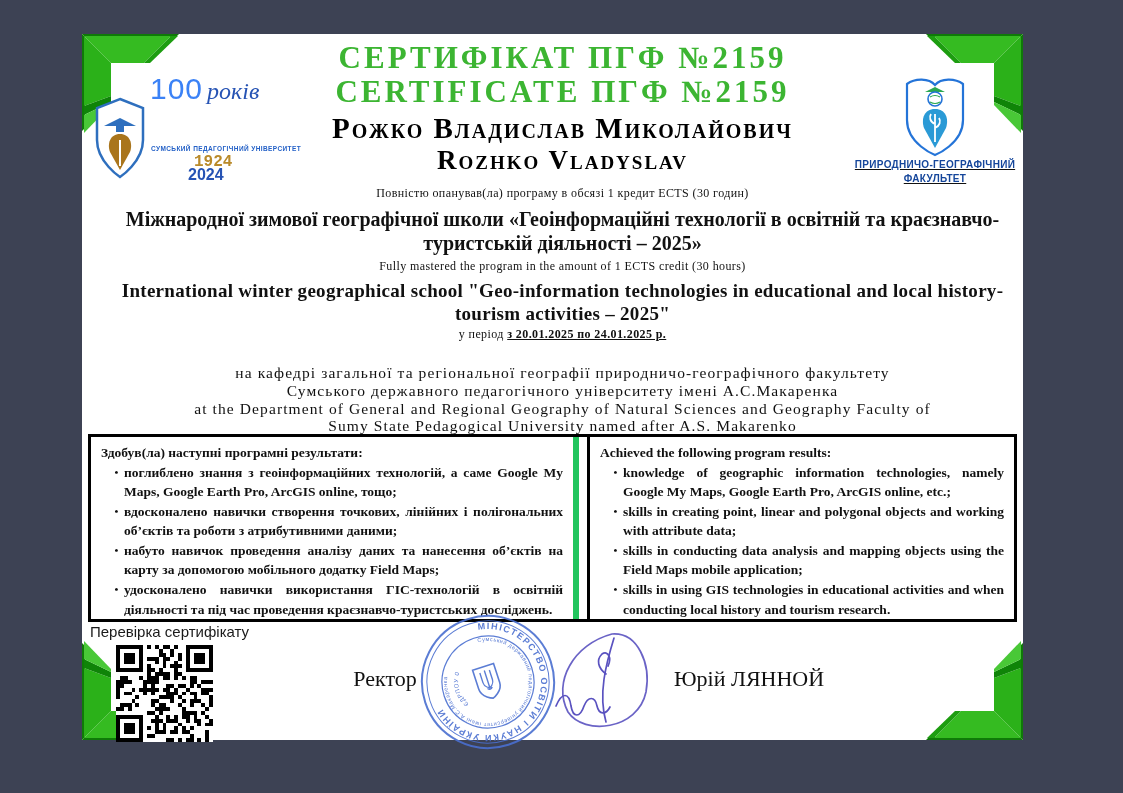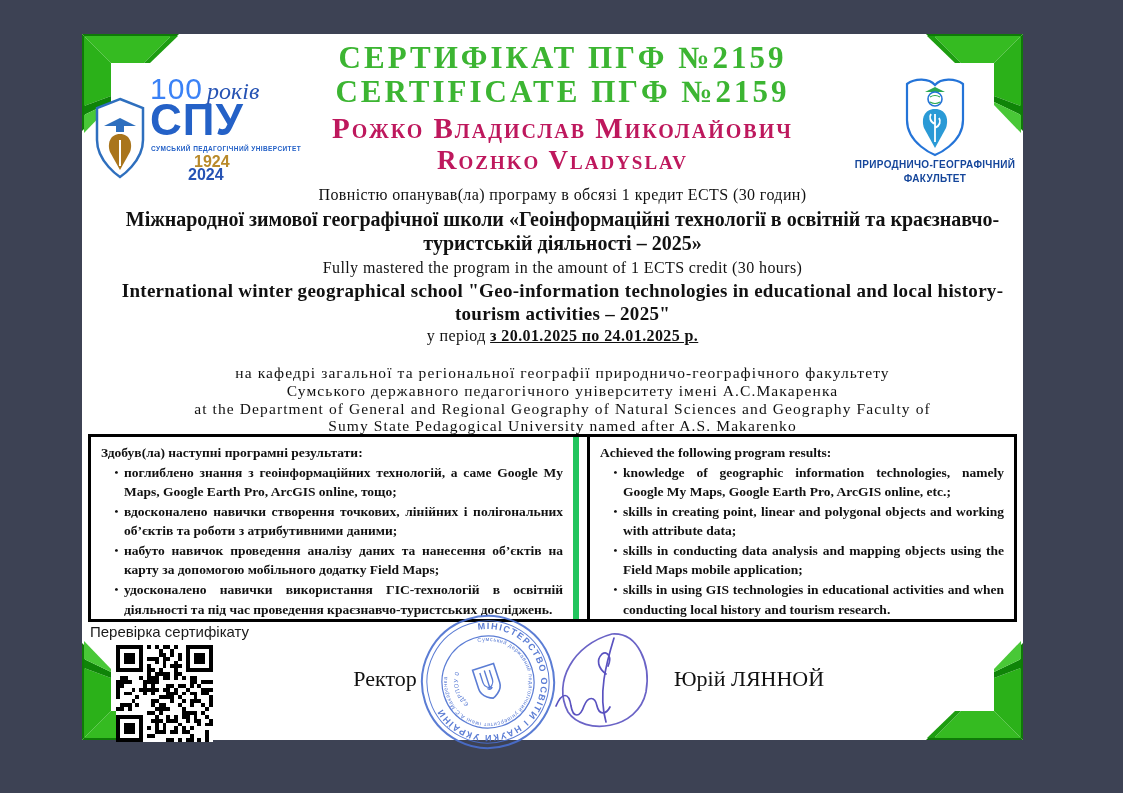--- a/index.html
+++ b/index.html
@@ -8,22 +8,22 @@
   .paper{position:absolute;left:82px;top:34px;width:941px;height:706px;background:#fff;}
   
   .corner{position:absolute;width:100px;height:100px;}
   .c-tl{left:0;top:0;}
   .c-tr{right:0;top:0;transform:scaleX(-1);}
   .c-bl{left:0;bottom:0;transform:scaleY(-1);}
   .c-br{right:0;bottom:0;transform:scale(-1,-1);}
   
   .line{position:absolute;left:0;right:0;text-align:center;white-space:nowrap;padding-left:20px;}
   .title{font-weight:bold;color:#3cb532;font-size:31px;letter-spacing:3px;line-height:1;}
-  .name{font-weight:bold;color:#be185d;font-variant:small-caps;letter-spacing:2px;line-height:1;}
-  .body-sm{font-size:16px;letter-spacing:.4px;}
+  .name{font-weight:bold;color:#000000;font-variant:small-caps;letter-spacing:2px;line-height:1;}
+  .body-sm{font-size:12px;letter-spacing:.4px;}
   .school{font-weight:bold;white-space:normal;line-height:1.22;}
   .dept{font-size:15.5px;letter-spacing:1.1px;}
   .bold{font-weight:bold;text-decoration:underline;}
   
   .results{position:absolute;left:6px;top:400px;width:929px;height:188px;border:3px solid #000;
            display:flex;background:#fff;box-sizing:border-box;overflow:hidden;}
   .col{box-sizing:border-box;font-size:13.5px;font-weight:bold;line-height:1.45;padding:6px 10px 4px 10px;}
   .col-uk{width:488px;border-right:6px solid #22c55e;}
   .col-en{flex:1;border-left:3px solid #000;margin-left:8px;}
   .b{display:flex;padding-left:8px;text-align:justify;}
@@ -39,23 +39,23 @@
   .logo-left .shield{position:absolute;left:0;top:26px;}
   .hundred{position:absolute;left:56px;top:2px;white-space:nowrap;}
   .hundred .n{font-size:30px;color:#3b82f6;font-family:"Liberation Sans",sans-serif;letter-spacing:1px;}
   .hundred .w{font-size:24px;color:#2653b4;font-style:italic;font-family:"Liberation Serif",serif;}
   .spu{position:absolute;left:56px;top:28px;font-family:"Liberation Sans",sans-serif;
        font-weight:bold;font-size:44px;color:#2461c7;letter-spacing:1px;line-height:1;}
   .spu-cap{position:absolute;left:57px;top:75px;font-family:"Liberation Sans",sans-serif;
            font-size:6.5px;font-weight:bold;color:#2461c7;letter-spacing:.4px;}
   .years{position:absolute;left:100px;top:86px;font-family:"Liberation Sans",sans-serif;
          font-weight:bold;font-size:16px;line-height:.8;}
-  .years .y1{color:#b98a2a;}
+  .years .y1{color:#b98a2a;font-family:Liberation Mono, monospace;}
   .years .y2{color:#2653b4;margin-left:-6px;}
-  .logo-right{position:absolute;left:772px;top:42px;width:162px;text-align:center;}
+  .logo-right{position:absolute;left:772px;top:42px;width:162px;text-align:center;text-decoration:underline;}
   .logo-right .cap{font-family:"Liberation Sans",sans-serif;font-weight:bold;font-size:10px;
                    color:#15469b;letter-spacing:.3px;line-height:1.35;}
   .seal{position:absolute;left:336px;top:578px;width:140px;height:140px;opacity:.9;}
   .signature{position:absolute;left:452px;top:590px;width:150px;height:125px;}
 </style>
 </head>
 <body>
 
 <svg width="0" height="0" style="position:absolute">
   <defs>
@@ -92,21 +92,20 @@
         <path d="M26,3 L49,12 L49,44 C49,66 26,81 26,81 C26,81 3,66 3,44 L3,12 Z" fill="#fff" stroke="#2e6fbe" stroke-width="2.5"></path>
         <polygon points="10,30 42,30 26,22" fill="#2e6fbe"></polygon>
         <rect x="22" y="30" width="8" height="6" fill="#2e6fbe"></rect>
         <path d="M26,38 C36,38 39,48 36,56 L26,74 L16,56 C13,48 16,38 26,38 Z" fill="#a9751c"></path>
         <line x1="26" y1="44" x2="26" y2="70" stroke="#fff" stroke-width="2"></line>
       </svg>
       <div class="hundred">
         <span class="n">100</span>
         <span class="w">років</span>
       </div>
-      <div class="spu">СПУ</div>
       <div class="spu-cap">СУМСЬКИЙ ПЕДАГОГІЧНИЙ УНІВЕРСИТЕТ</div>
       <div class="years">
         <div class="y1">1924</div>
         <div class="y2">2024</div>
       </div>
     </div>
 
     <div class="logo-right">
       <svg width="64" height="82" viewBox="0 0 64 82" style="display:block;margin:0 auto">
         <path d="M4,8 C12,2 26,2 32,9 C38,2 52,2 60,8 L60,44 C60,68 32,79 32,79 C32,79 4,68 4,44 Z" fill="#fff" stroke="#2474d8" stroke-width="2.2"></path>

